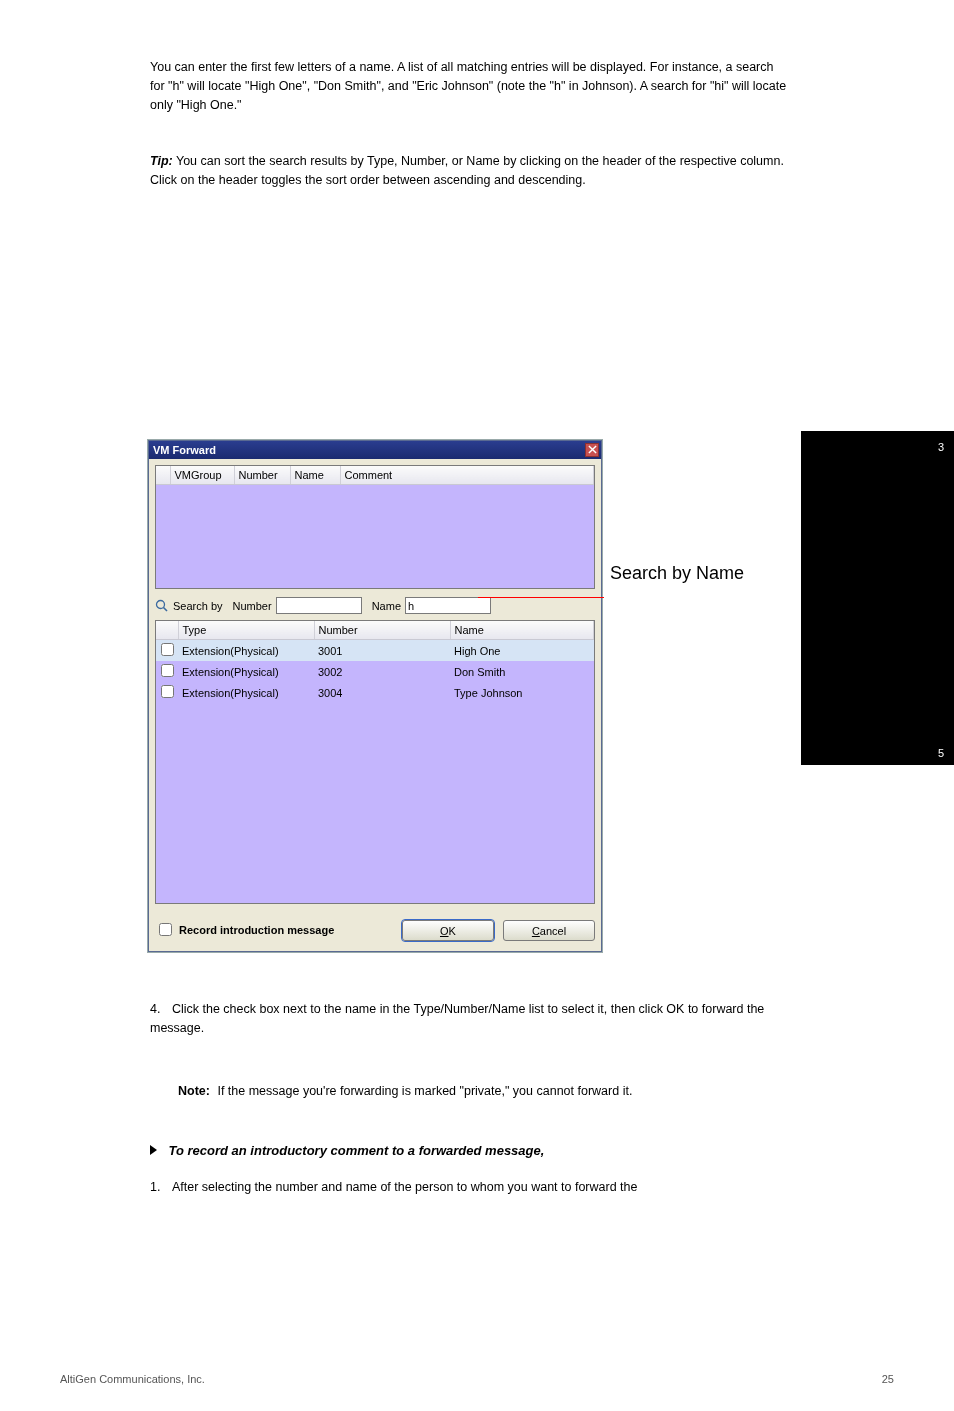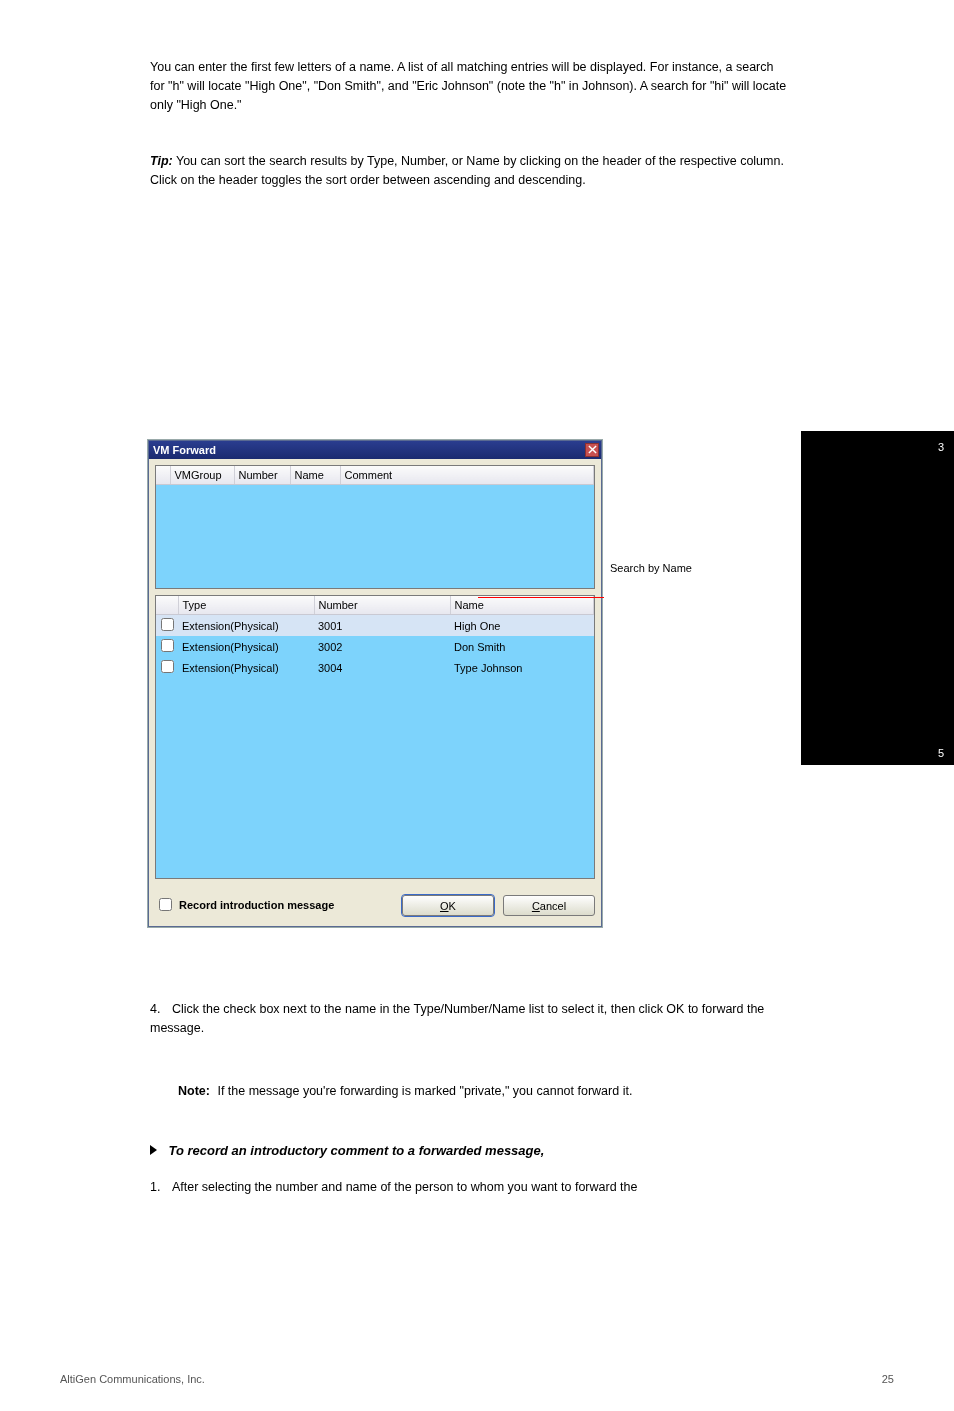--- a/index.html
+++ b/index.html
@@ -11,21 +11,21 @@
   .black-tab .p2 { position:absolute; bottom:6px; right:10px; font-size:11px; color:#fff; }
 
   .body-text { position:absolute; left:150px; width:640px; font-size:12.5px; line-height:1.5; }
   .tip-label { font-weight:bold;font-style:italic; }
   .dialog-wrap { position:absolute; left:148px; top:440px; }
 
   .dialog { width:454px; background:#ece9d8; border:1px solid #5a6a92; box-shadow:0 0 0 1px #9aa; font-size:11px; }
   .titlebar { height:18px; background:linear-gradient(#2a3d8f,#1a2a70); color:#fff; display:flex; align-items:center; justify-content:space-between; padding:0 2px 0 4px; font-weight:bold; font-size:11px;text-align:center; }
   .titlebar .closebtn { width:14px; height:14px; background:#c75050; color:#fff; text-align:center; line-height:13px; font-size:11px; border:1px solid #8a3030; }
   .panel-inner { padding:6px; }
-  .listbox, .resultsbox { border:1px solid #7a7a7a; background:#7dd3fc; }
+  .listbox, .resultsbox { border:1px solid #7a7a7a; background:#c4b5fd; }
   .listbox { height:124px; }
   .listbox table, .resultsbox table { width:100%; border-collapse:collapse; table-layout:fixed; }
   .listbox th, .resultsbox th { background:linear-gradient(#fbfbfb,#e7e7ef); font-weight:normal; font-size:11px; text-align:left; padding:3px 4px; border-right:1px solid #d0d0d8; border-bottom:1px solid #c9c9d3; white-space:nowrap; }
   .resultsbox { height:284px; margin-top:6px; overflow:hidden; }
   .resultsbox td { font-size:11px; padding:3px 4px; white-space:nowrap; }
   .resultsbox tr.sel td { background:#d6e4f5; }
   .chkcell { width:18px; text-align:center; }
   .chkcell input { margin:0; }
   .searchrow { display:flex; align-items:center; gap:4px; margin-top:8px; font-size:11px; }
   .searchrow .magicon { width:14px; height:14px; display:inline-block; }
@@ -82,20 +82,33 @@
               <th></th>
               <th>VMGroup</th>
               <th>Number</th>
               <th>Name</th>
               <th>Comment</th>
             </tr>
           </tbody>
             </table>
         </div>
 
+        <div class="searchrow">
+          <span class="magicon">
+            <svg viewBox="0 0 14 14">
+                <circle cx="5.5" cy="5.5" r="4" fill="none" stroke="#3b6aa0" stroke-width="1.3"></circle>
+                <line x1="8.5" y1="8.5" x2="12" y2="12" stroke="#3b6aa0" stroke-width="1.6"></line>
+              </svg>
+          </span>
+          <span>Search by</span>
+          <span style="margin-left:6px;">Number</span>
+          <input type="text" style="width: 86px;" value="">
+          <span style="margin-left:6px;">Name</span>
+          <input type="text" style="width: 86px;" value="h">
+        </div>
 
         <div class="resultsbox">
           <table>
             <colgroup>
                 <col style="width:22px">
                 <col style="width:136px">
                 <col style="width:136px">
                 <col>
               </colgroup>
             <thead>
@@ -136,21 +149,21 @@
         </label>
         <div>
           <button class="btn ok"><u>O</u>K</button>
           <button class="btn" style="margin-left:6px"><u>C</u>ancel</button>
         </div>
       </div>
     </div>
   </div>
 
   <div class="red-line" style="left:478px; top:597px; width:126px;"></div>
-  <div class="body-text" style="left:610px; top:560px; width:150px; font-size:11px;">Search by Name</div>
+  <div class="body-text" style="left:610px; top:560px; width:150px; font-size:18px;">Search by Name</div>
 
   <div class="body-text" style="top:1000px;">
     <span>4.</span>
     <span style="margin-left:8px;">Click the check box next to the name in the Type/Number/Name list to select it, then click OK to forward the message.</span>
   </div>
 
   <div class="body-text" style="top:1058px; left:178px; width:612px;margin-top:24px;">
     <span style="font-weight:bold;">Note:</span>
     <span style="margin-left:4px;">If the message you're forwarding is marked "private," you cannot forward it.</span>
   </div>

